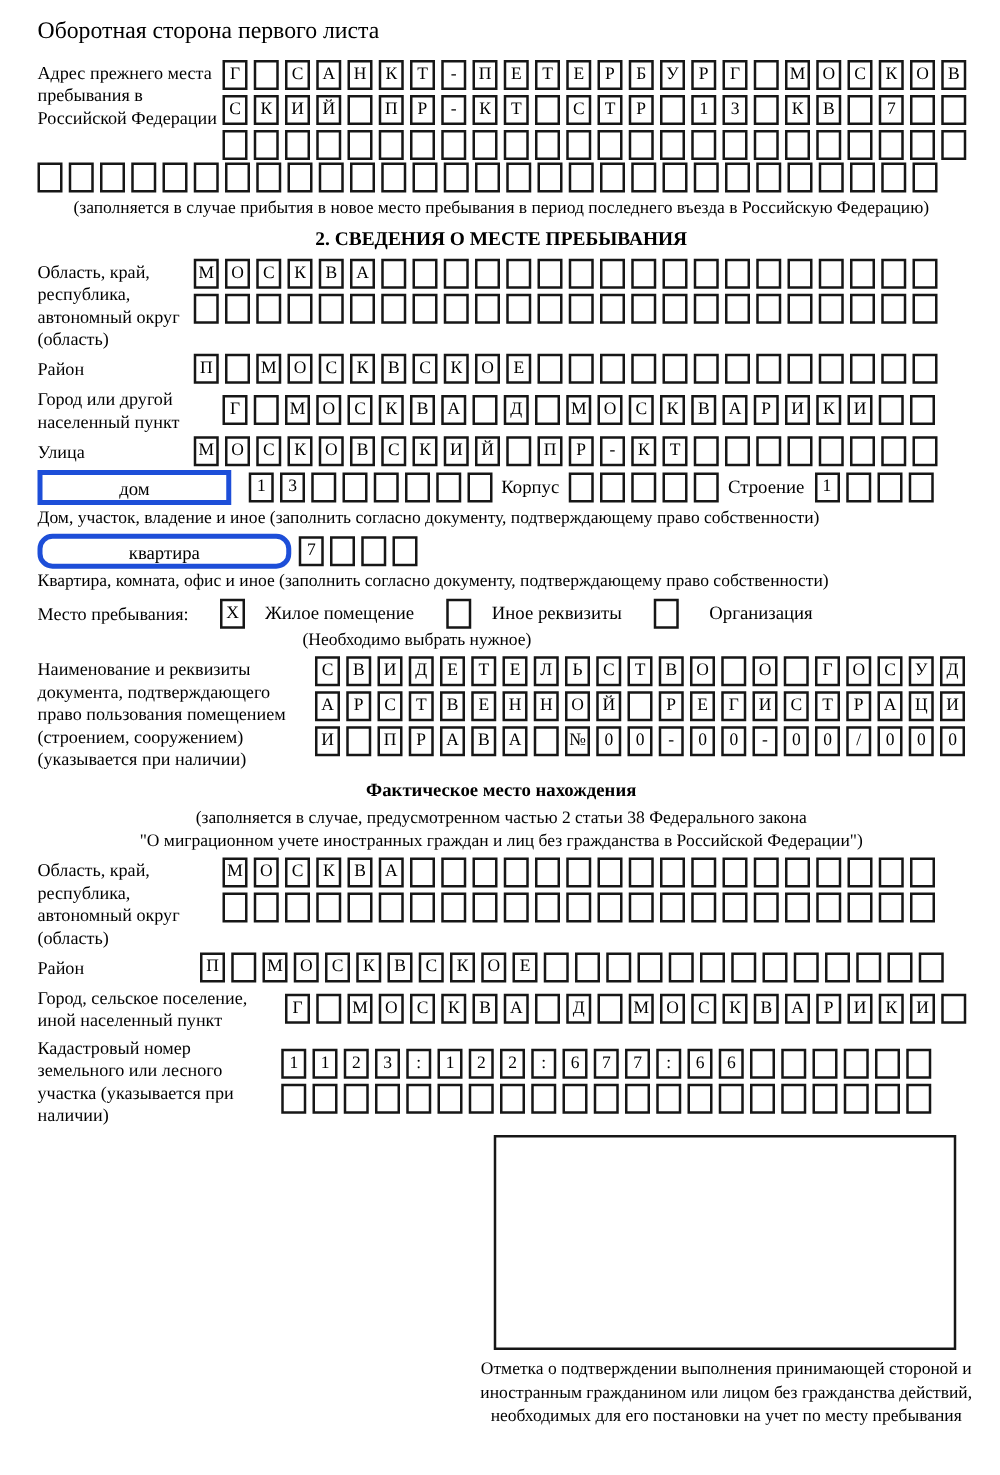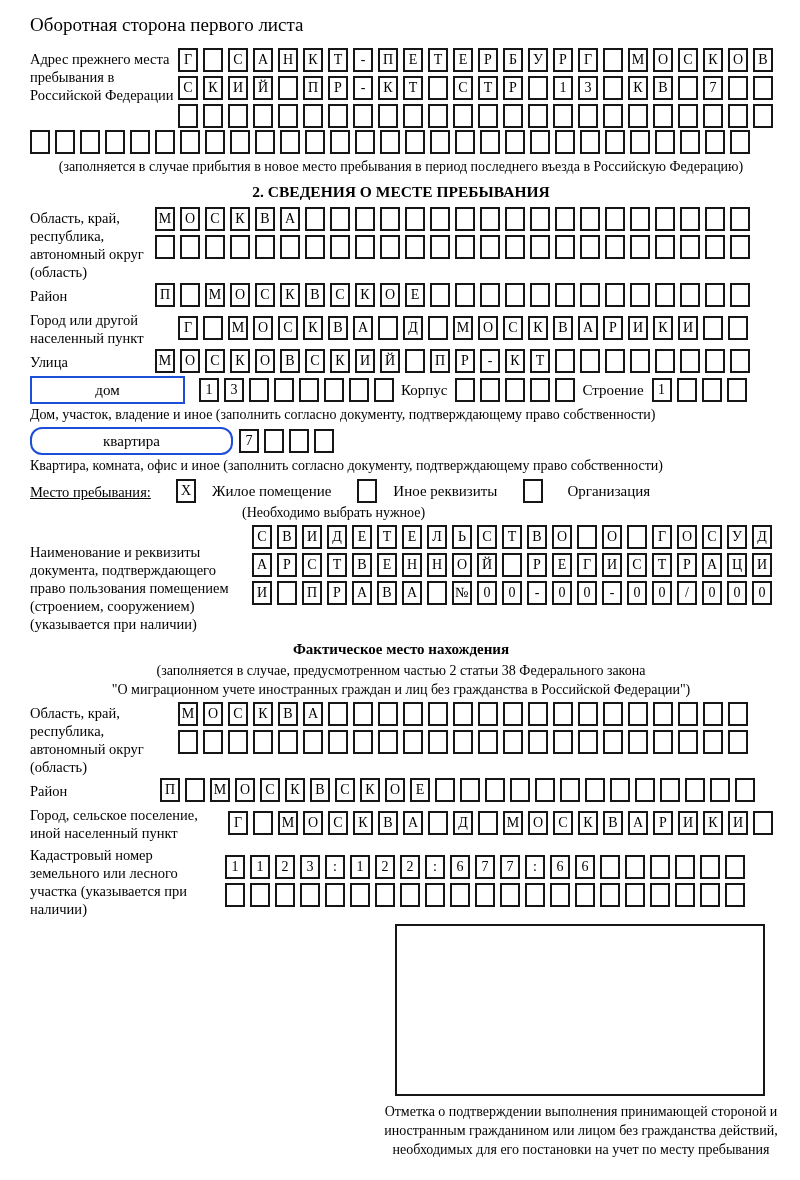--- a/index.html
+++ b/index.html
@@ -11,40 +11,40 @@
     position:relative; overflow:hidden;
   }
   .page { padding:14px 28px 0 30px; }
 
   .corner { text-align:left; font-size:19px; padding-right:18px; margin-bottom:12px; }
 
   .frow { display:flex; align-items:flex-start; margin-bottom:2px; }
   .frow.vcenter { align-items:center; }
   .flabel { font-size:14.5px; line-height:18px; padding-top:2px; flex:0 0 auto; }
 
-  .lw125 { width:125px; } .lw130 { width:130px; } .lw140 { width:142px;text-decoration:underline; }
+  .lw125 { width:125px; } .lw130 { width:130px; } .lw140 { width:142px; }
   .lw148 { width:148px; } .lw195 { width:195px; } .lw198 { width:198px; }
-  .lw222 { width:222px;margin-top:16px; }
+  .lw222 { width:222px; }
 
   .boxrow { white-space:nowrap; height:24px; margin-bottom:4px; }
   .boxrow:last-child { margin-bottom:0; }
   .cell {
     display:inline-block; width:20px; height:24px;
     border:2px solid #161616; margin-right:5px;
     font-size:14px; line-height:19px; text-align:center; vertical-align:top;
   }
   .check { margin-right:0; }
 
   .caption { font-size:14px; line-height:18px; margin:2px 0 3px; }
   .center { text-align:center; }
   .sect-title { font-weight:bold; font-size:15.5px; text-align:center; margin:7px 0 6px; }
   .sub-title  { font-weight:bold; font-size:15px;  text-align:center; margin:8px 0 4px; }
 
   .widebox {
-    border:2px solid #1d4ed8; height:28px; line-height:24px;
+    border:4px solid #1d4ed8; height:28px; line-height:24px;
     text-align:center; font-size:15px; flex:0 0 auto;
   }
   .hrow { display:flex; align-items:center; margin:3px 0 2px; }
   .hrow .boxrow { margin-bottom:0; }
   .inline-label { font-size:15px; margin:0 8px 0 2px; }
 
   .stay-row { display:flex; align-items:center; margin:4px 0 2px; font-size:15px; }
   .opt-label { margin-left:16px; }
   .gap26 { margin-left:26px; }
   .gap4  { margin-left:4px; }

